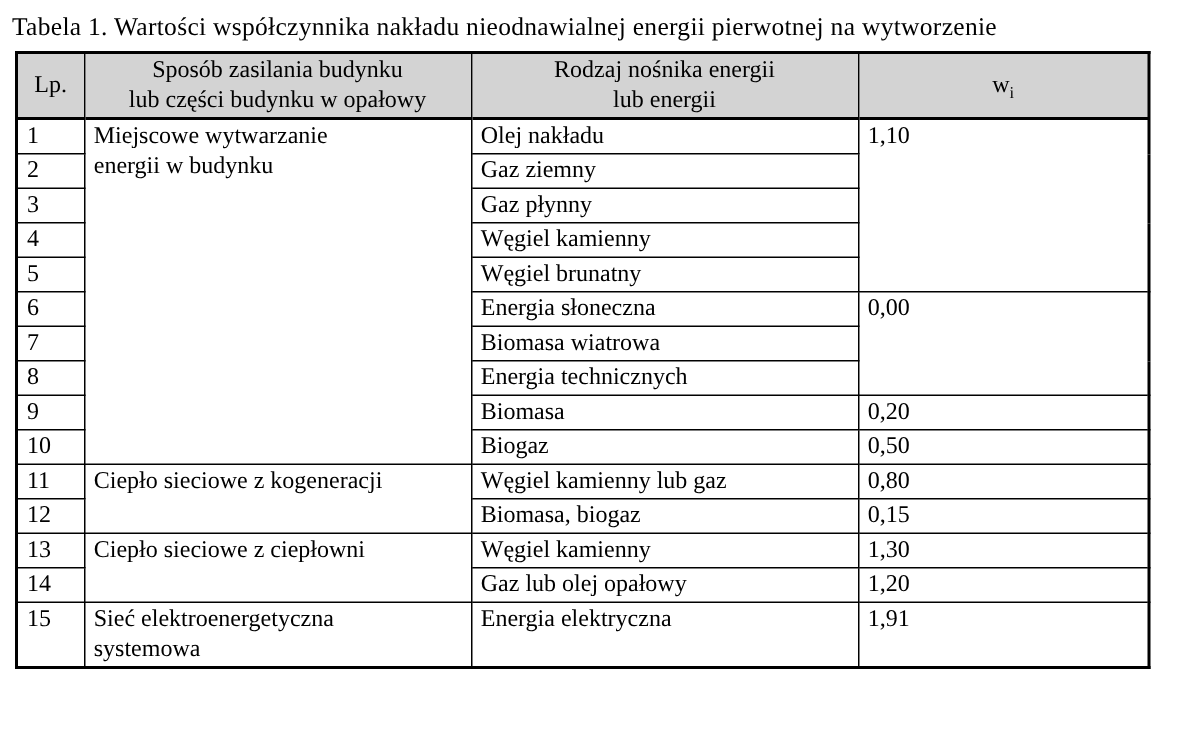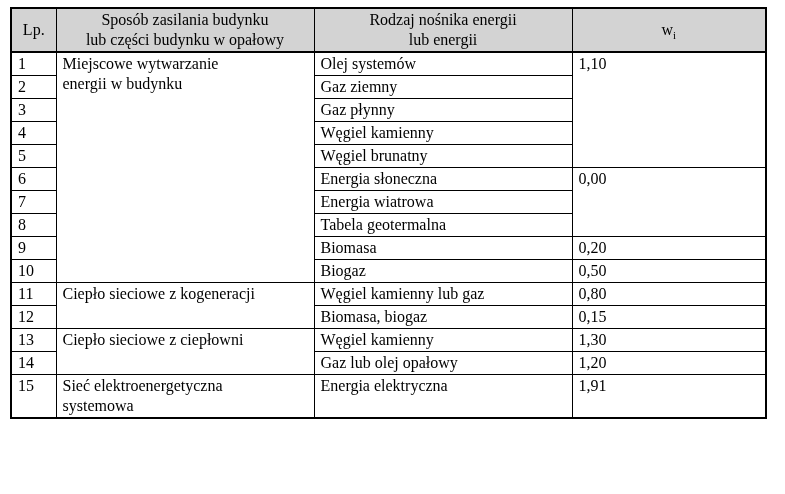--- a/index.html
+++ b/index.html
@@ -50,20 +50,21 @@
   }
   thead th sub{font-size:11px;line-height:0;}
   tbody tr{height:23px;}
   tbody tr.tall{height:34px;}
   .line{display:block;}
 </style>
 </head>
 <body>
 
 <div class="title">
+  <span class="line">Tabela 1. Wartości współczynnika nakładu nieodnawialnej energii pierwotnej na wytworzenie</span>
 </div>
 
 <table>
   <colgroup>
     <col style="width:45px">
     <col style="width:258px">
     <col style="width:258px">
     <col style="width:194px">
   </colgroup>
   <thead>
@@ -80,21 +81,21 @@
       <th><span>w</span><sub>i</sub></th>
     </tr>
   </thead>
   <tbody>
     <tr>
       <td>1</td>
       <td rowspan="10">
         <span class="line">Miejscowe wytwarzanie</span>
         <span class="line">energii w budynku</span>
       </td>
-      <td>Olej systemów</td>
+      <td>Olej nakładu</td>
       <td rowspan="5">1,10</td>
     </tr>
     <tr>
       <td>2</td>
       <td>Gaz ziemny</td>
     </tr>
     <tr>
       <td>3</td>
       <td>Gaz płynny</td>
     </tr>
@@ -106,25 +107,25 @@
       <td>5</td>
       <td>Węgiel brunatny</td>
     </tr>
     <tr>
       <td>6</td>
       <td>Energia słoneczna</td>
       <td rowspan="3">0,00</td>
     </tr>
     <tr>
       <td>7</td>
-      <td>Energia wiatrowa</td>
+      <td>Biomasa wiatrowa</td>
     </tr>
     <tr>
       <td>8</td>
-      <td>Tabela geotermalna</td>
+      <td>Energia technicznych</td>
     </tr>
     <tr>
       <td>9</td>
       <td>Biomasa</td>
       <td>0,20</td>
     </tr>
     <tr>
       <td>10</td>
       <td>Biogaz</td>
       <td>0,50</td>

